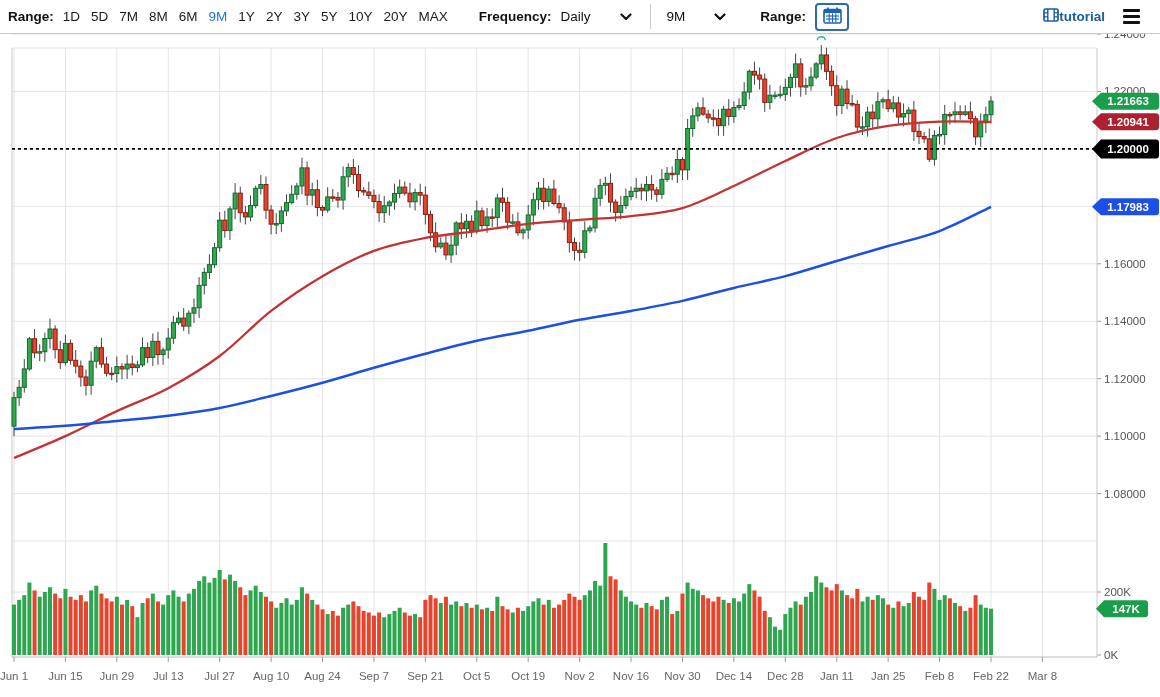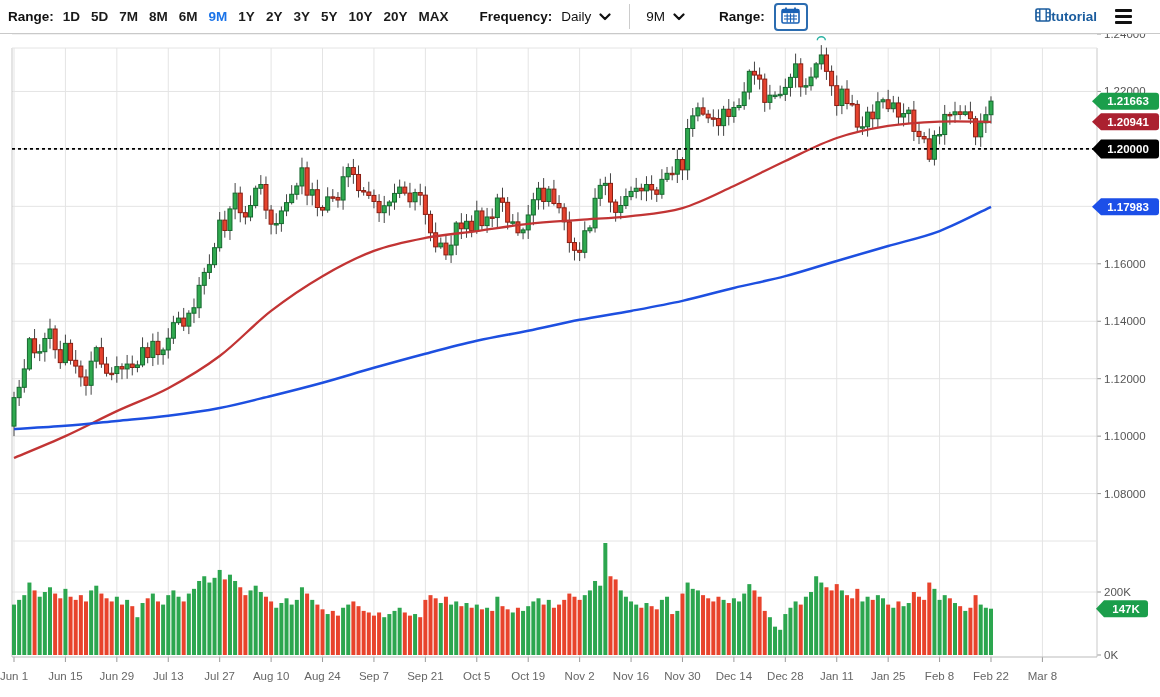--- a/index.html
+++ b/index.html
@@ -1,25 +1,25 @@
 <!DOCTYPE html>
 <html><head>
 <meta charset="utf-8">
 <title>Candlestick Chart</title>
 <style>
   html,body{margin:0;padding:0;background:#fff;width:1160px;height:697px;overflow:hidden;
     font-family:"Liberation Sans","DejaVu Sans",sans-serif;}
-  .toolbar{height:34px;display:flex;align-items:center;padding:0 26px 0 8px;
+  .toolbar{height:34px;display:flex;align-items:center;padding:0 18px 0 8px;
     border-bottom:1px solid #c9c9c9;font-size:13.5px;color:#111;box-sizing:border-box;}
   .lbl{font-weight:bold;margin-right:9px;white-space:nowrap;}
-  .range-opts{display:flex;align-items:flex-start;font-weight:bold;}
+  .range-opts{display:flex;align-items:flex-start;}
   .range-opt{margin-right:11px;cursor:pointer;color:#1b1b1b;}
   .range-opt.selected{color:#1a73e8;}
   .gap24{width:20px;}
-  .select{display:flex;align-items:center;gap:8px;cursor:pointer;margin-right:14px;}
+  .select{display:flex;align-items:center;gap:29px;cursor:pointer;margin-right:14px;}
   .select .chev{display:inline-flex;}
   .vsep{width:1px;height:25px;background:#ccc;margin:0 16px 0 4px;}
   .date-btn{width:34px;height:28px;border:2px solid #2b6cb0;border-radius:4px;background:#fff;
     display:flex;align-items:center;justify-content:center;cursor:pointer;padding:0;}
   .spacer{flex:1;}
   .tutorial{display:flex;align-items:center;color:#1a5c9e;font-weight:bold;cursor:pointer;margin-right:16px;}
   .hamburger{display:flex;flex-direction:column;gap:3px;cursor:pointer;padding:2px;}
   .hamburger span{display:block;width:17px;height:3px;background:#111;border-radius:1px;}
   #chart-wrap{position:relative;width:1160px;height:663px;}
   svg text{font-family:"Liberation Sans","DejaVu Sans",sans-serif;}

